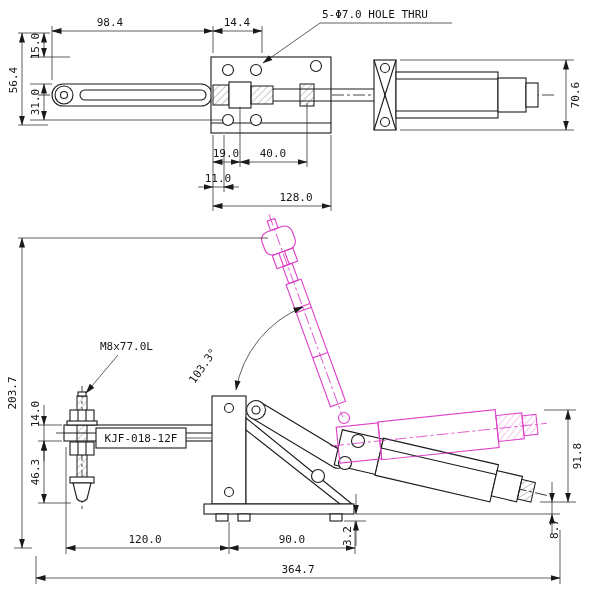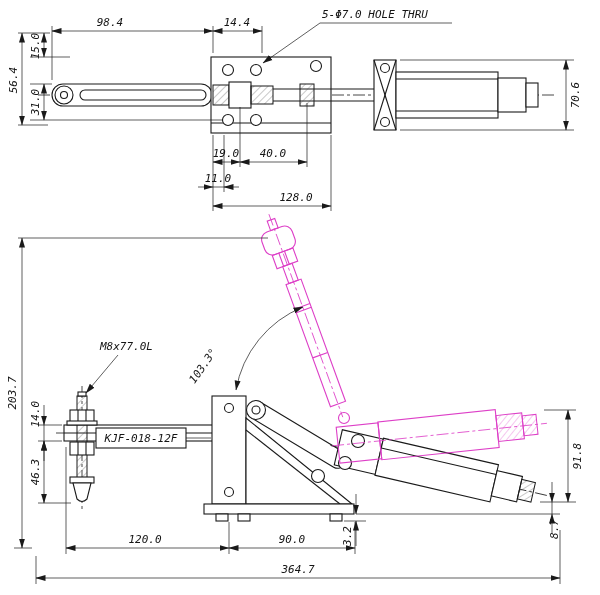--- a/index.html
+++ b/index.html
@@ -1,16 +1,16 @@
 <!DOCTYPE html>
 <html><head>
 <meta charset="utf-8">
 <style>
   html,body{margin:0;padding:0;background:#ffffff;}
-  .sheet{width:600px;height:595px;background:#ffffff;position:relative;overflow:hidden;font-style:italic;}
+  .sheet{width:600px;height:595px;background:#ffffff;position:relative;overflow:hidden;}
   svg{display:block;}
   svg text{font-family:"DejaVu Sans Mono","Liberation Mono",monospace;font-size:11px;fill:#151515;}
   .o  {fill:#ffffff;stroke:#1a1a1a;stroke-width:1.1;}
   .oh {fill:url(#hb);stroke:#1a1a1a;stroke-width:1;}
   .ln {stroke:#1a1a1a;stroke-width:1.1;fill:none;}
   .dim{stroke:#1a1a1a;stroke-width:0.7;fill:none;}
   .ext{stroke:#1a1a1a;stroke-width:0.7;fill:none;}
   .cl {stroke:#1a1a1a;stroke-width:0.8;stroke-dasharray:12 3 3 3;fill:none;}
   .clm{stroke:#dd3fc7;stroke-width:0.8;stroke-dasharray:12 3 3 3;fill:none;}
   .mn {fill:none;stroke:#dd3fc7;stroke-width:1.1;}

